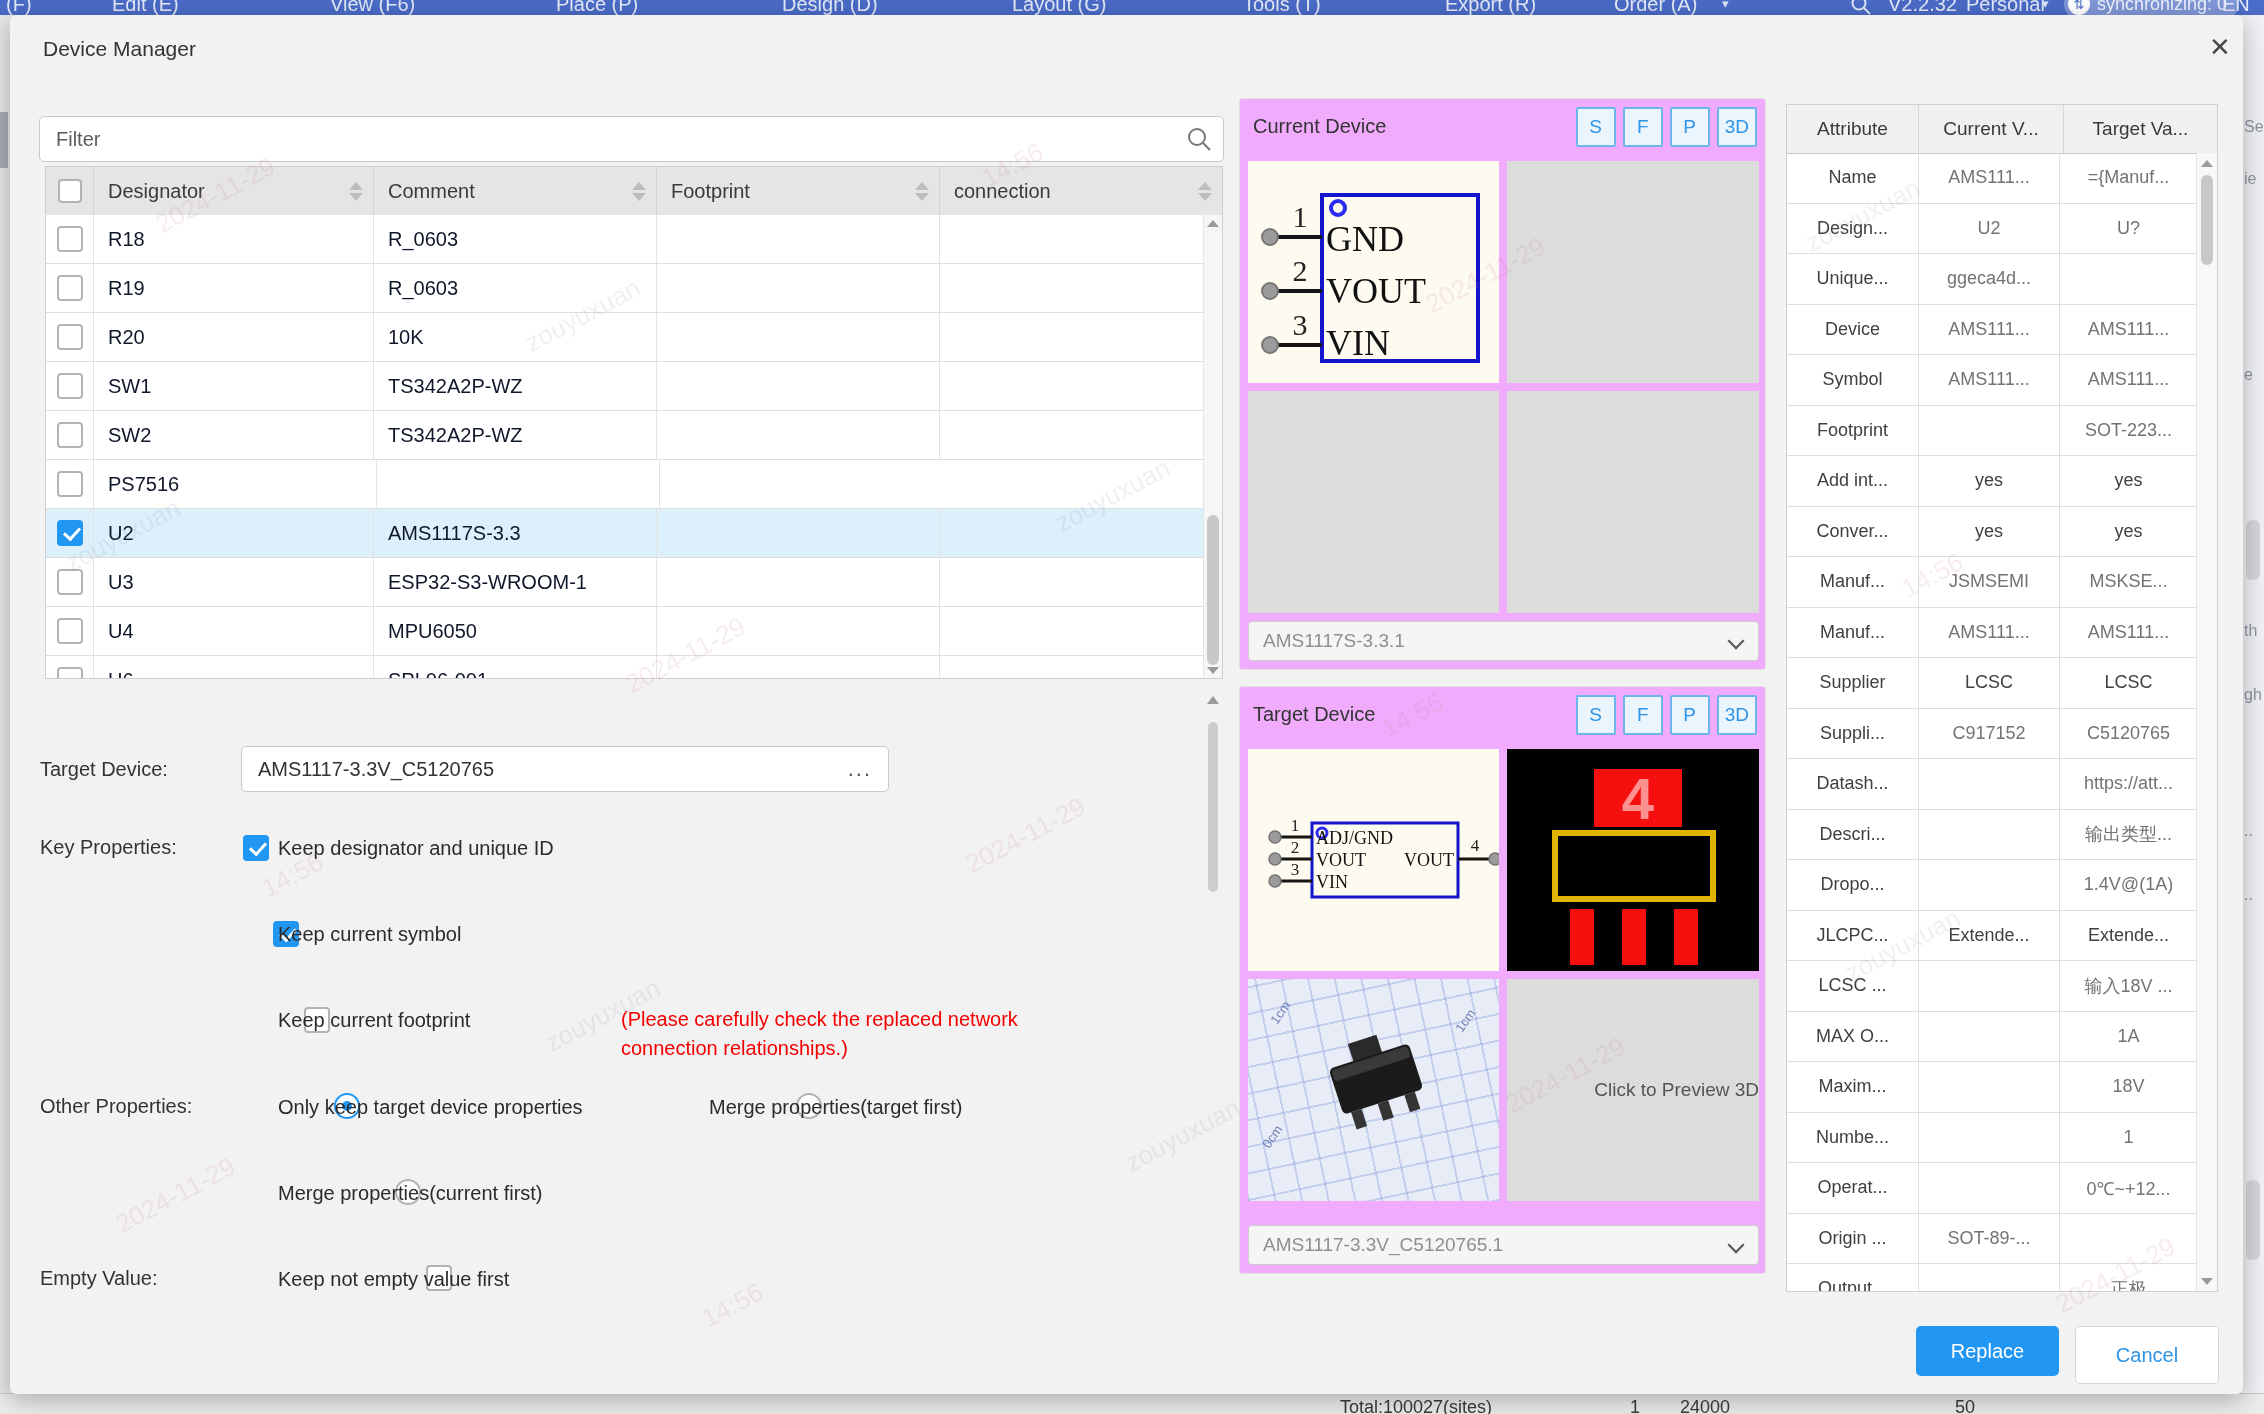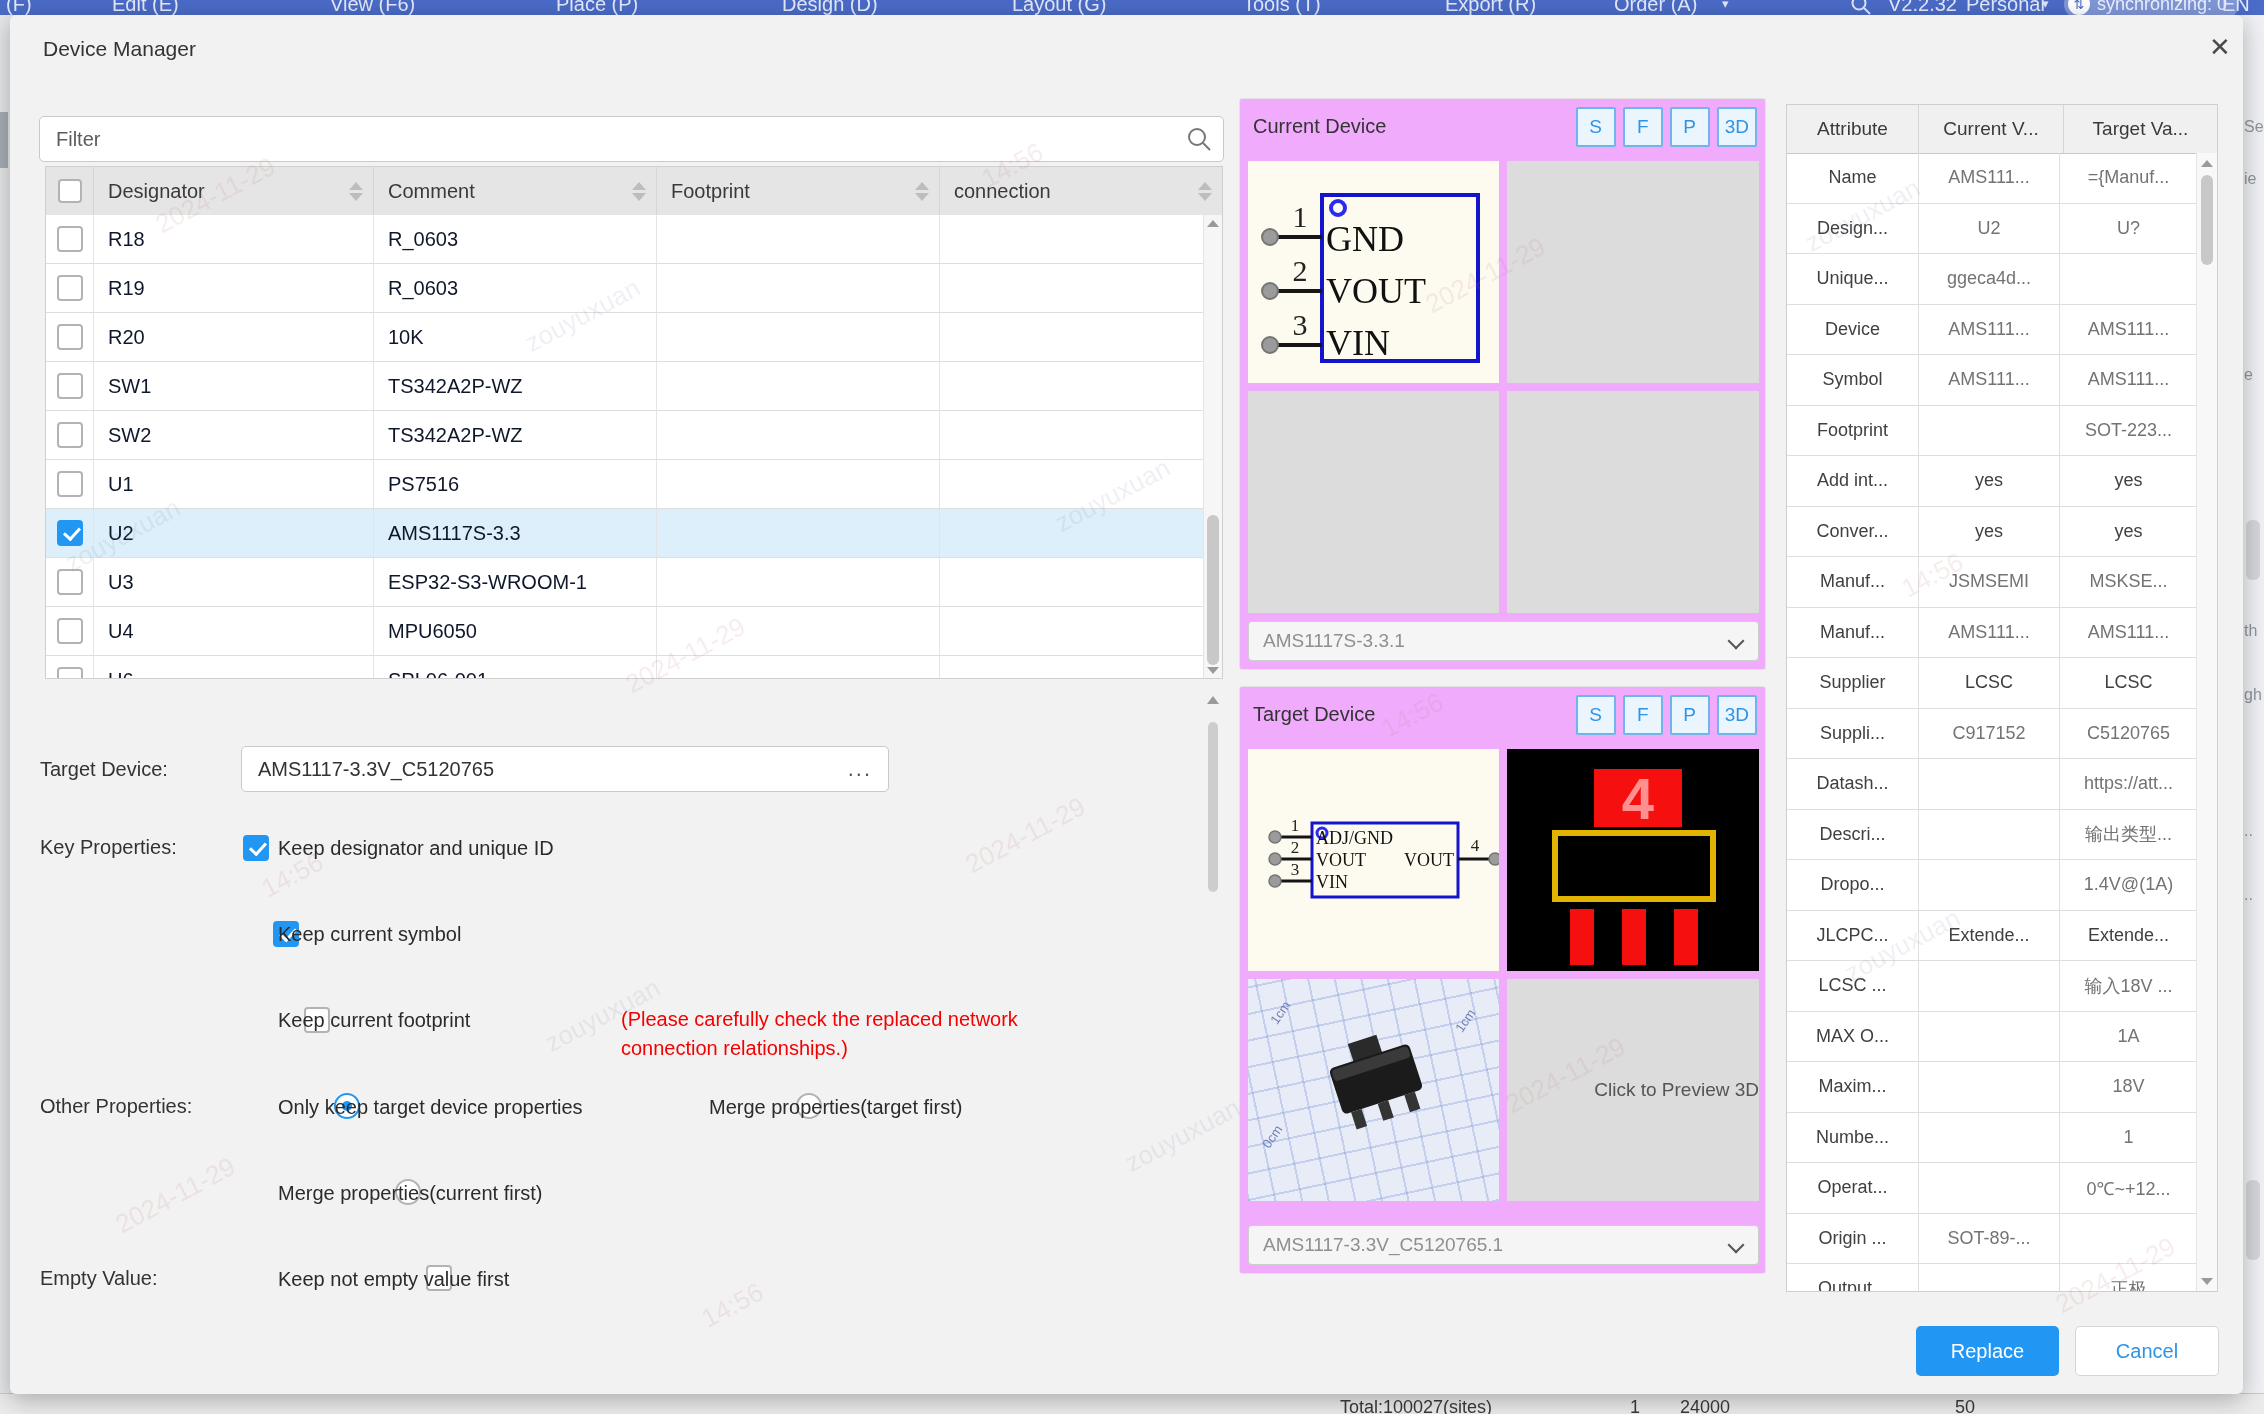--- a/index.html
+++ b/index.html
@@ -130,21 +130,21 @@
   .arow{display:flex;height:49.5px;border-bottom:1px solid #dedede}
   .at-cell{display:flex;align-items:center;justify-content:center;font-size:18px;color:#404040;
        border-right:1px solid #e0e0e0;box-sizing:border-box;white-space:nowrap;overflow:hidden;padding:0 4px}
   .at1{width:132px}.at2{width:141px}.at3{flex:1;border-right:none}
   .at-cell.red{color:#737373}
   .ascroll{position:absolute;top:48px;right:0;width:20px;bottom:0;background:#f8f8f8;border-left:1px solid #e4e4e4}
 
   
   .btn-replace{position:absolute;left:1906px;top:1311px;width:143px;height:50px;background:#2196f3;border-radius:5px;
       color:#fff;font-size:20px;display:flex;align-items:center;justify-content:center;cursor:pointer}
-  .btn-cancel{position:absolute;left:2065px;top:1311px;width:144px;height:50px;background:#fff;border:1px solid #d6d6d6;
+  .btn-cancel{position:absolute;left:2065px;top:1311px;width:144px;height:58px;background:#fff;border:1px solid #d6d6d6;
       border-radius:5px;color:#2f93e6;font-size:20px;display:flex;align-items:center;justify-content:center;
       box-sizing:border-box;cursor:pointer}
 
   
   .wm{position:absolute;z-index:60;pointer-events:none;font-size:26px;transform:rotate(-28deg);white-space:nowrap}
   .wm-a{color:rgba(196,124,124,.14)}
   .wm-b{color:rgba(128,136,170,.13)}
 </style>
 </head>
 <body>
@@ -292,21 +292,20 @@
           <div class="dc c-des">SW2</div>
           <div class="dc c-com">TS342A2P-WZ</div>
           <div class="dc c-fp"></div>
           <div class="dc c-info"></div>
         </div>
 
         <div class="drow">
           <div class="dc c-cb">
             <span class="cb"></span>
           </div>
-          <div class="dc c-des">U1</div>
           <div class="dc c-com">PS7516</div>
           <div class="dc c-fp"></div>
           <div class="dc c-info"></div>
         </div>
 
         <div class="drow sel">
           <div class="dc c-cb">
             <span class="cb checked"></span>
           </div>
           <div class="dc c-des">U2</div>

